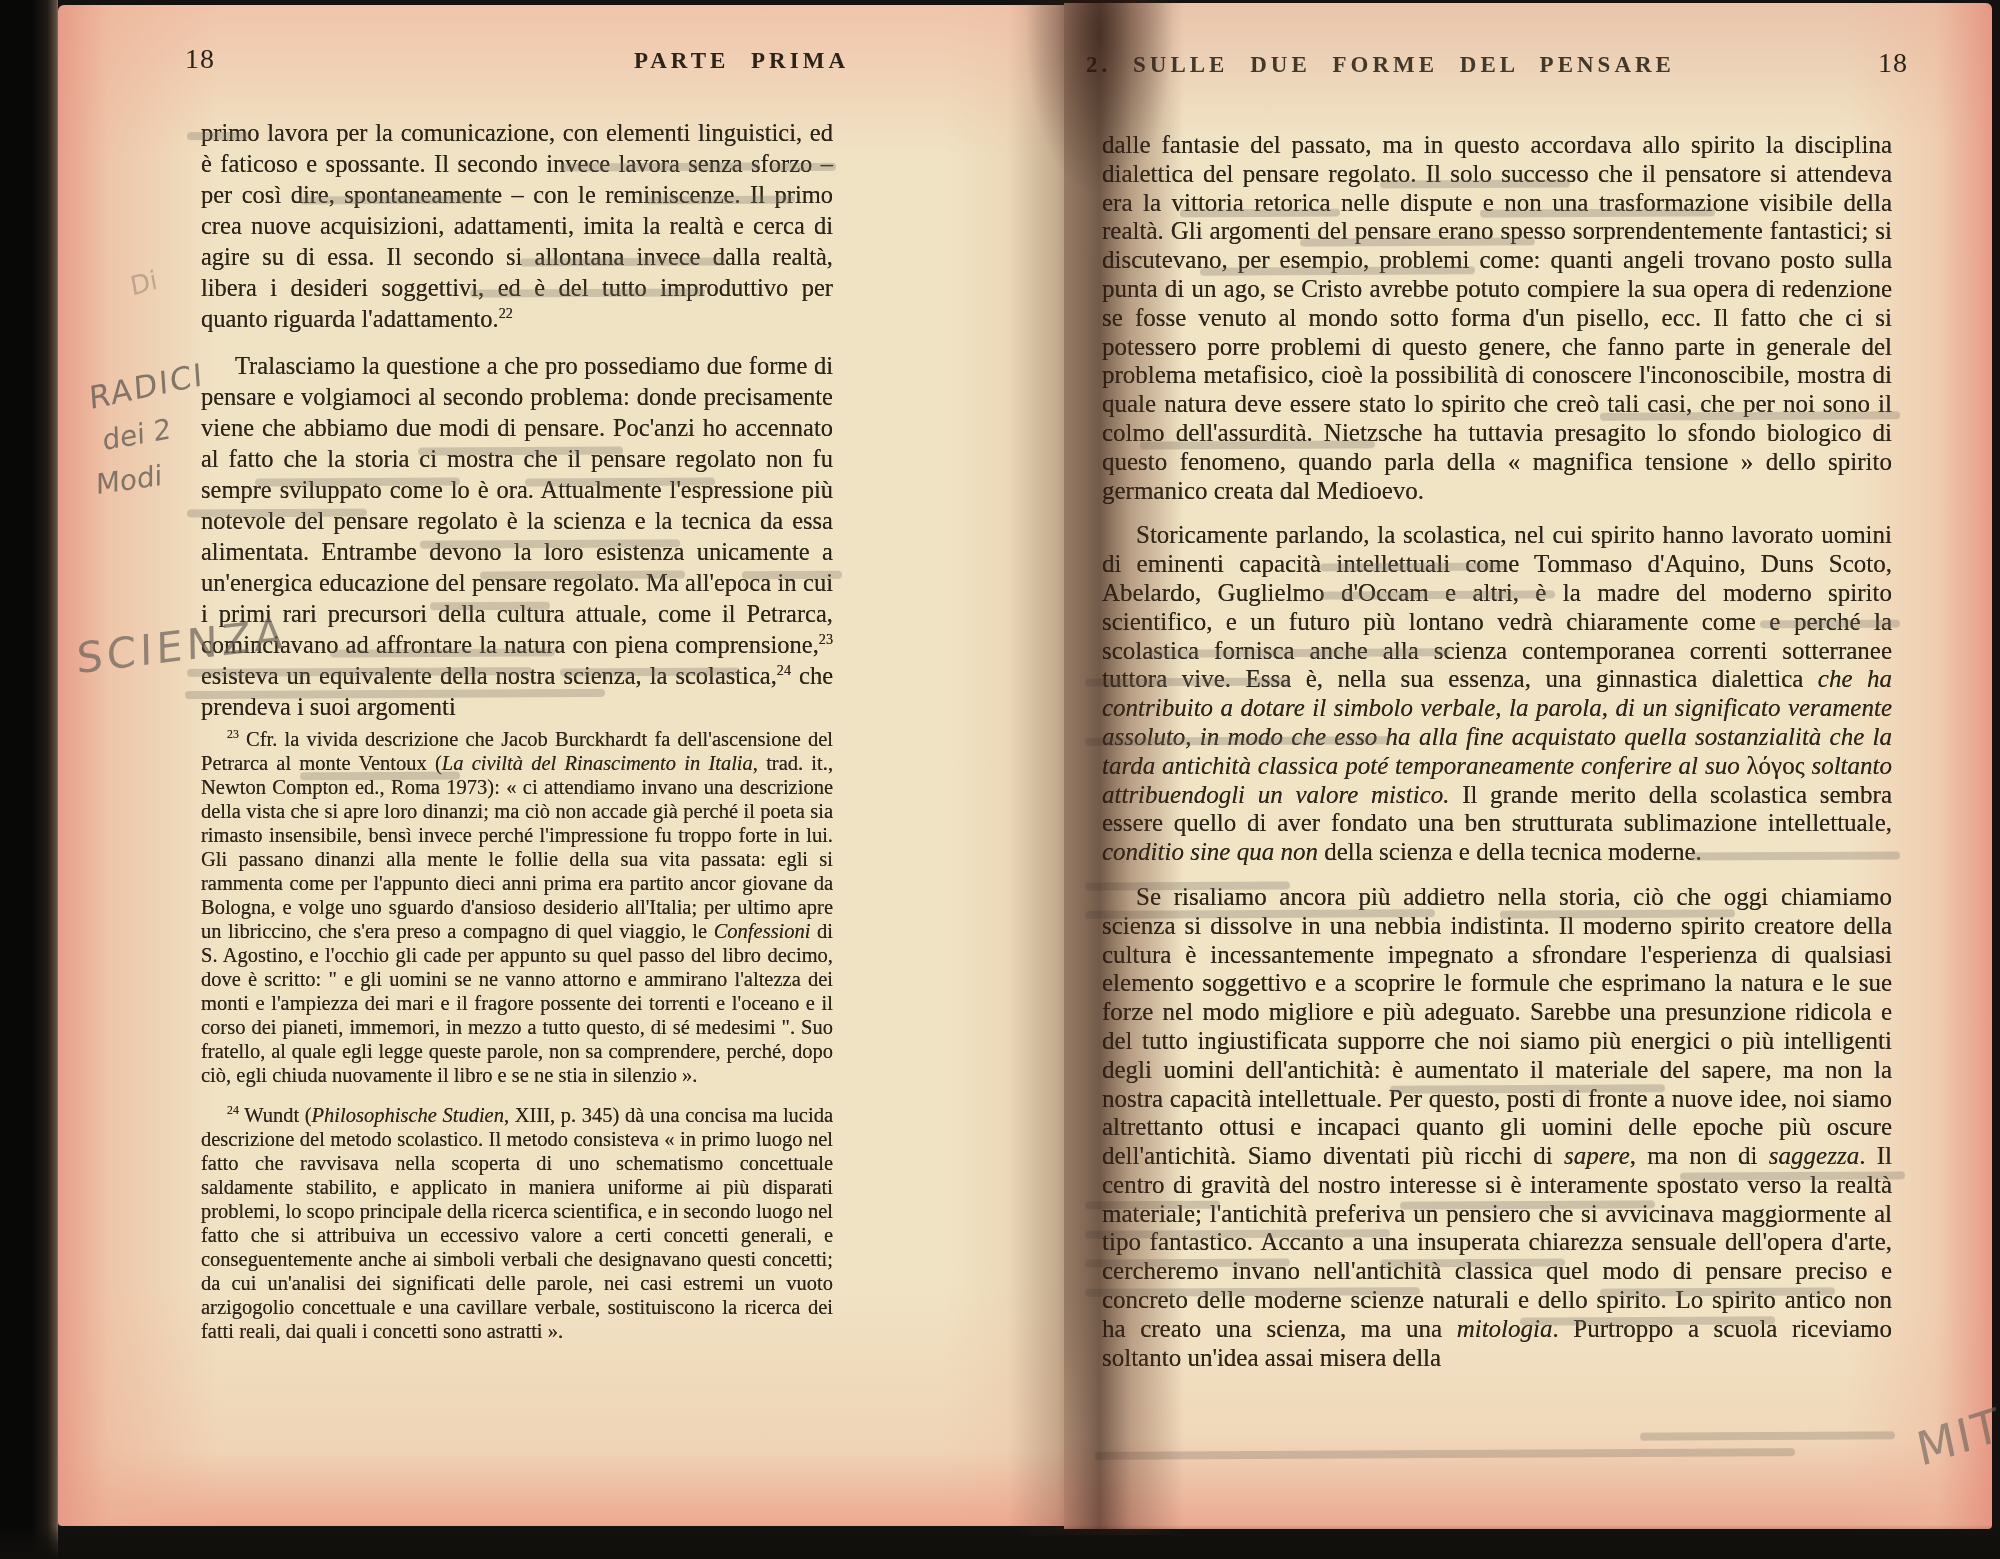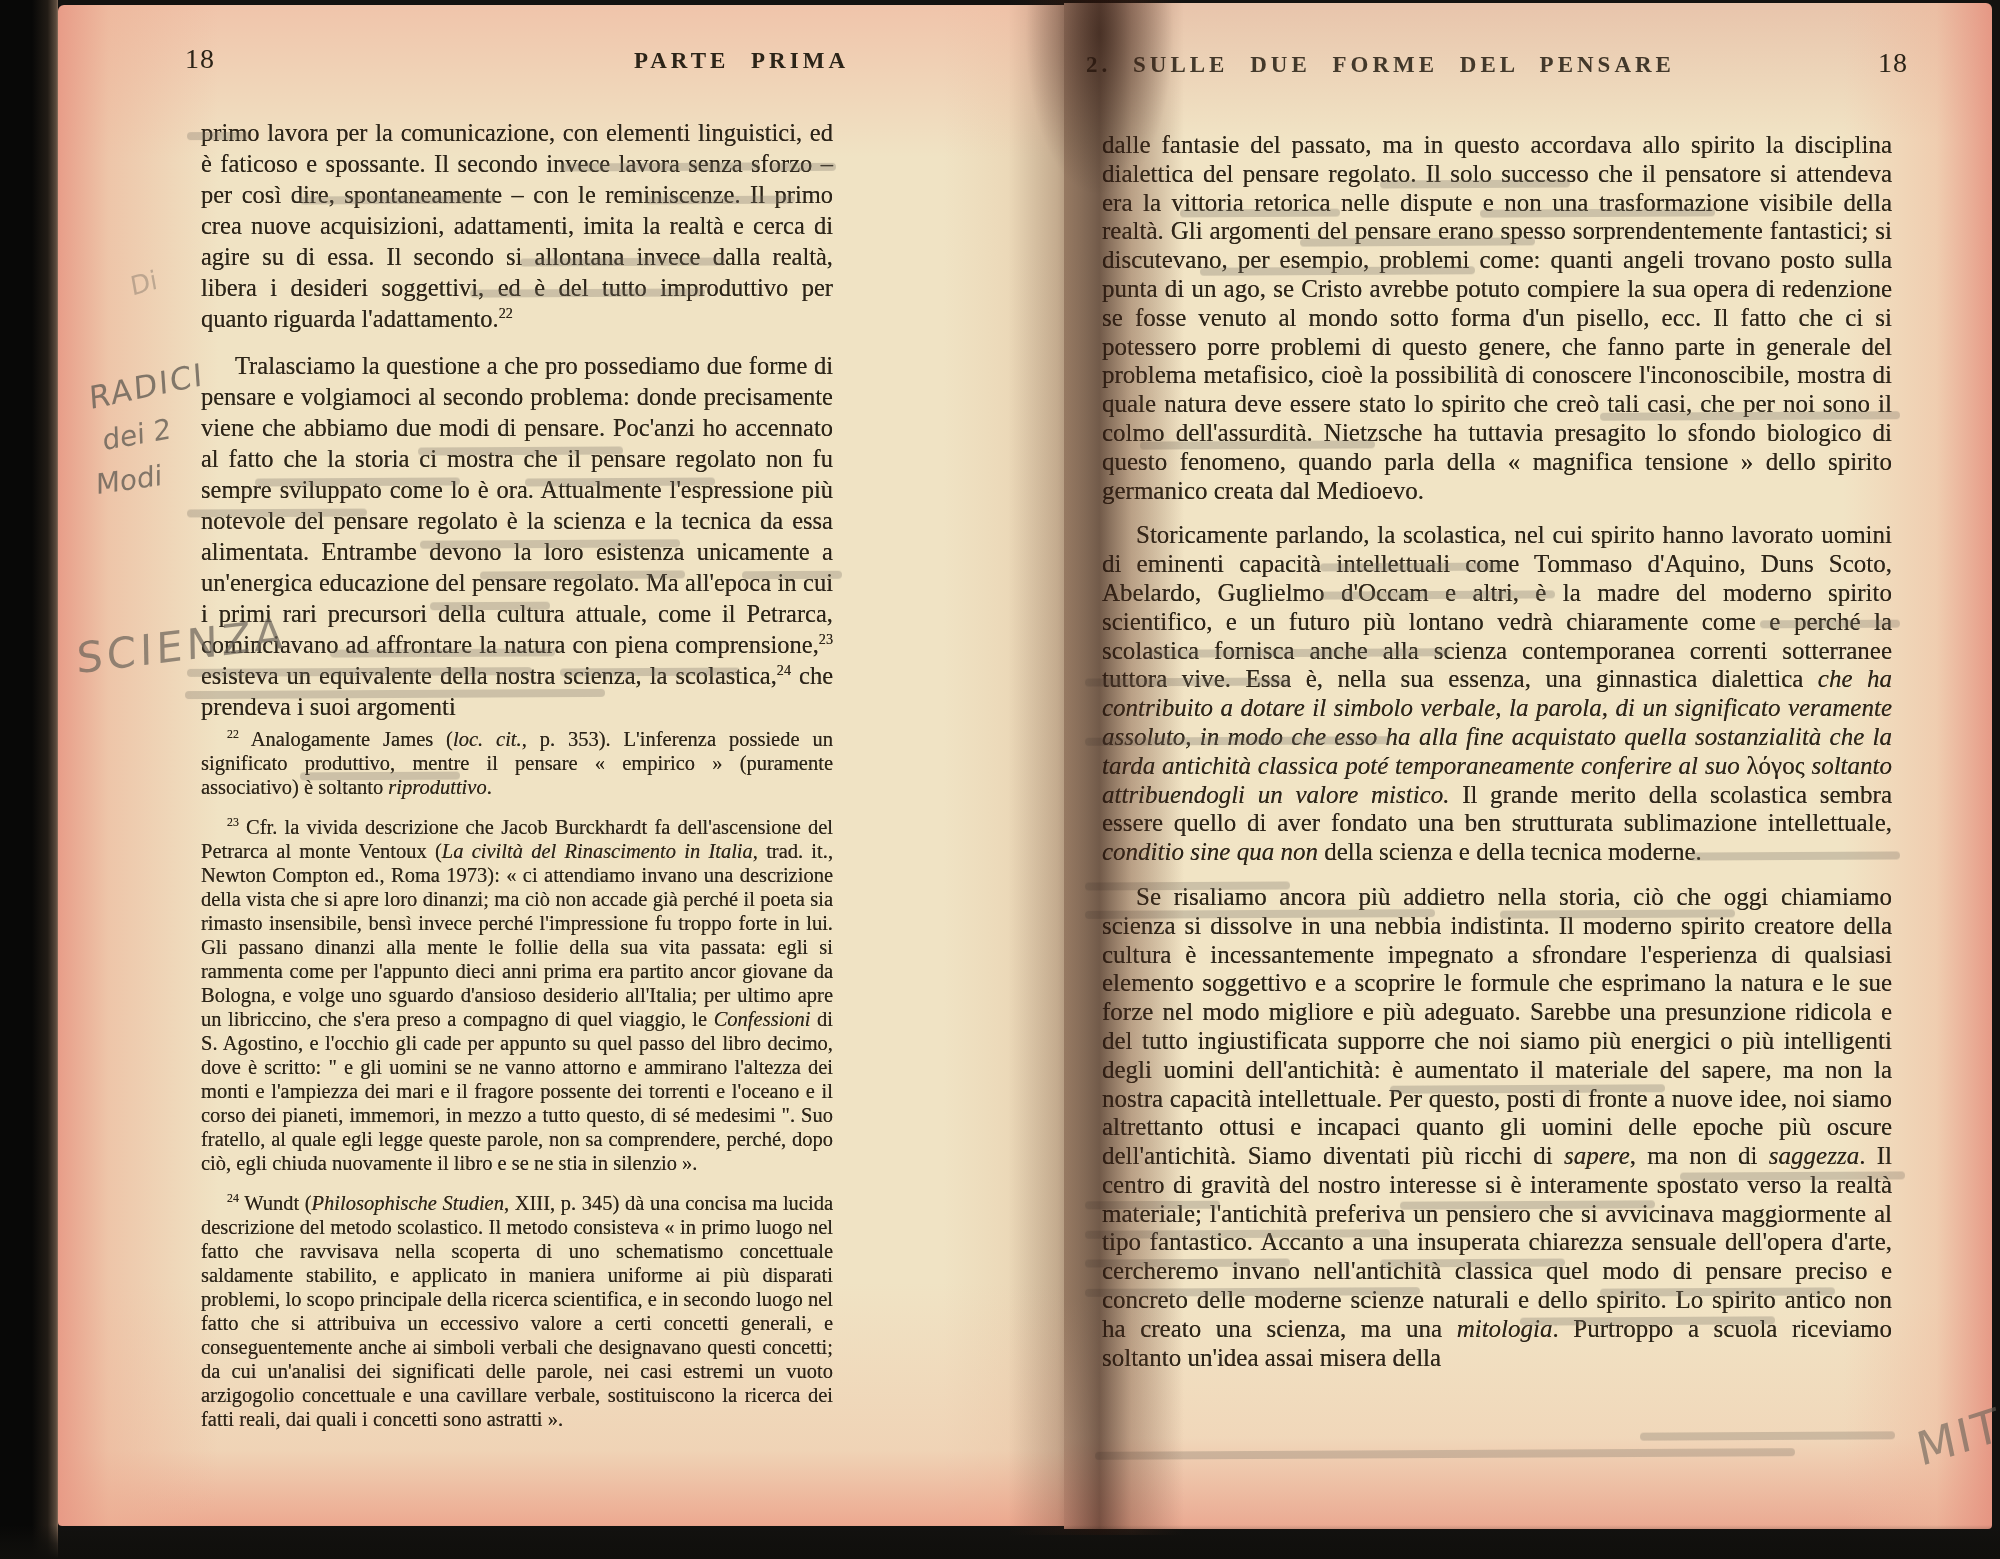--- a/index.html
+++ b/index.html
@@ -91,21 +91,20 @@
   <div id="page-left" class="page">
     <div id="header-left" class="header">
       <span class="pagenum">18</span>
       <span class="runhead">PARTE PRIMA</span>
     </div>
     <div id="body-left" class="textcol">
         <p class="para"><span>primo lavora per la comunicazione, con elementi linguistici, ed è faticoso e spossante. Il secondo invece lavora senza sforzo – per così dire, spontaneamente – con le reminiscenze. Il primo crea nuove acquisizioni, adattamenti, imita la realtà e cerca di agire su di essa. Il secondo si allontana invece dalla realtà, libera i desideri soggettivi, ed è del tutto improduttivo per quanto riguarda l'adattamento.</span><sup>22</sup></p>
         <p class="para ind"><span>Tralasciamo la questione a che pro possediamo due forme di pensare e volgiamoci al secondo problema: donde precisamente viene che abbiamo due modi di pensare. Poc'anzi ho accennato al fatto che la storia ci mostra che il pensare regolato non fu sempre sviluppato come lo è ora. Attualmente l'espressione più notevole del pensare regolato è la scienza e la tecnica da essa alimentata. Entrambe devono la loro esistenza unicamente a un'energica educazione del pensare regolato. Ma all'epoca in cui i primi rari precursori della cultura attuale, come il Petrarca, cominciavano ad affrontare la natura con piena comprensione,</span><sup>23</sup><span> esisteva un equivalente della nostra scienza, la scolastica,</span><sup>24</sup><span> che prendeva i suoi argomenti</span></p>
       </div>
     <div id="fn-left" class="textcol">
-        <p class="para ind"><sup>22</sup><span> Analogamente James (</span><i>loc. cit.</i><span>, p. 353). L'inferenza possiede un significato produttivo, mentre il pensare « empirico » (puramente associativo) è soltanto </span><i>riproduttivo</i><span>.</span></p>
         <p class="para ind"><sup>23</sup><span> Cfr. la vivida descrizione che Jacob Burckhardt fa dell'ascensione del Petrarca al monte Ventoux (</span><i>La civiltà del Rinascimento in Italia</i><span>, trad. it., Newton Compton ed., Roma 1973): « ci attendiamo invano una descrizione della vista che si apre loro dinanzi; ma ciò non accade già perché il poeta sia rimasto insensibile, bensì invece perché l'impressione fu troppo forte in lui. Gli passano dinanzi alla mente le follie della sua vita passata: egli si rammenta come per l'appunto dieci anni prima era partito ancor giovane da Bologna, e volge uno sguardo d'ansioso desiderio all'Italia; per ultimo apre un libriccino, che s'era preso a compagno di quel viaggio, le </span><i>Confessioni</i><span> di S. Agostino, e l'occhio gli cade per appunto su quel passo del libro decimo, dove è scritto: " e gli uomini se ne vanno attorno e ammirano l'altezza dei monti e l'ampiezza dei mari e il fragore possente dei torrenti e l'oceano e il corso dei pianeti, immemori, in mezzo a tutto questo, di sé medesimi ". Suo fratello, al quale egli legge queste parole, non sa comprendere, perché, dopo ciò, egli chiuda nuovamente il libro e se ne stia in silenzio ».</span></p>
         <p class="para ind"><sup>24</sup><span> Wundt (</span><i>Philosophische Studien</i><span>, XIII, p. 345) dà una concisa ma lucida descrizione del metodo scolastico. Il metodo consisteva « in primo luogo nel fatto che ravvisava nella scoperta di uno schematismo concettuale saldamente stabilito, e applicato in maniera uniforme ai più disparati problemi, lo scopo principale della ricerca scientifica, e in secondo luogo nel fatto che si attribuiva un eccessivo valore a certi concetti generali, e conseguentemente anche ai simboli verbali che designavano questi concetti; da cui un'analisi dei significati delle parole, nei casi estremi un vuoto arzigogolio concettuale e una cavillare verbale, sostituiscono la ricerca dei fatti reali, dai quali i concetti sono astratti ».</span></p>
       </div>
   </div>
 
   <div id="page-right" class="page">
     <div id="header-right" class="header">
       <span class="runhead">2. SULLE DUE FORME DEL PENSARE</span>
       <span class="pagenum">18</span>
     </div>

